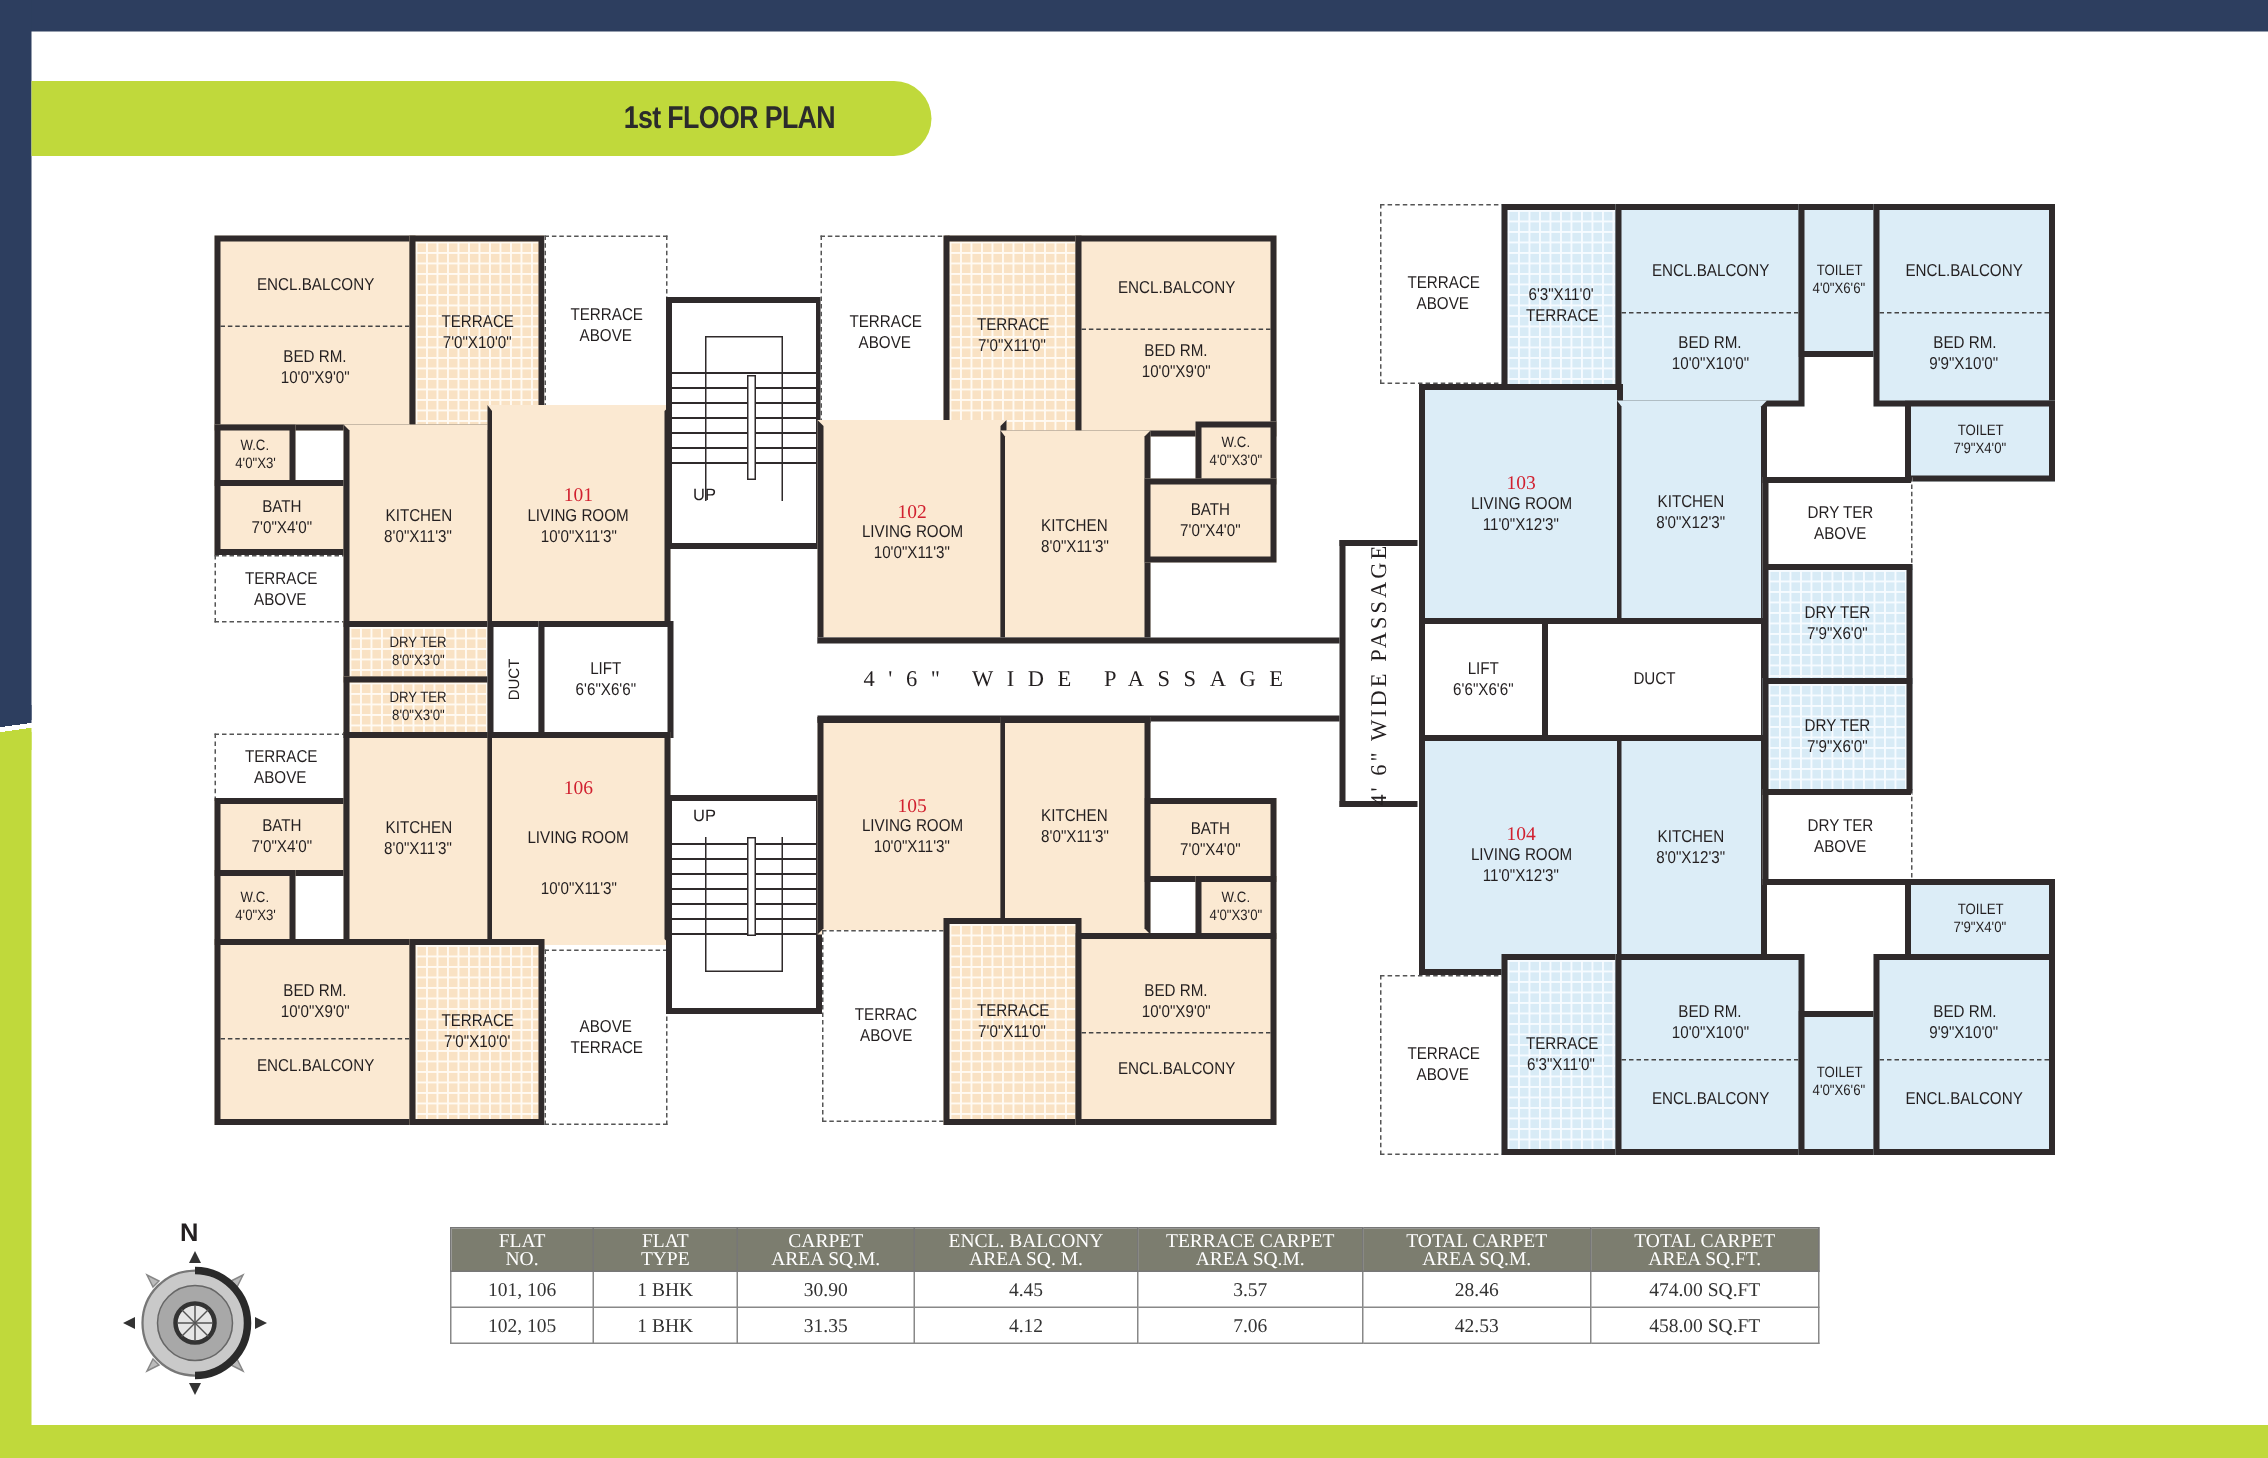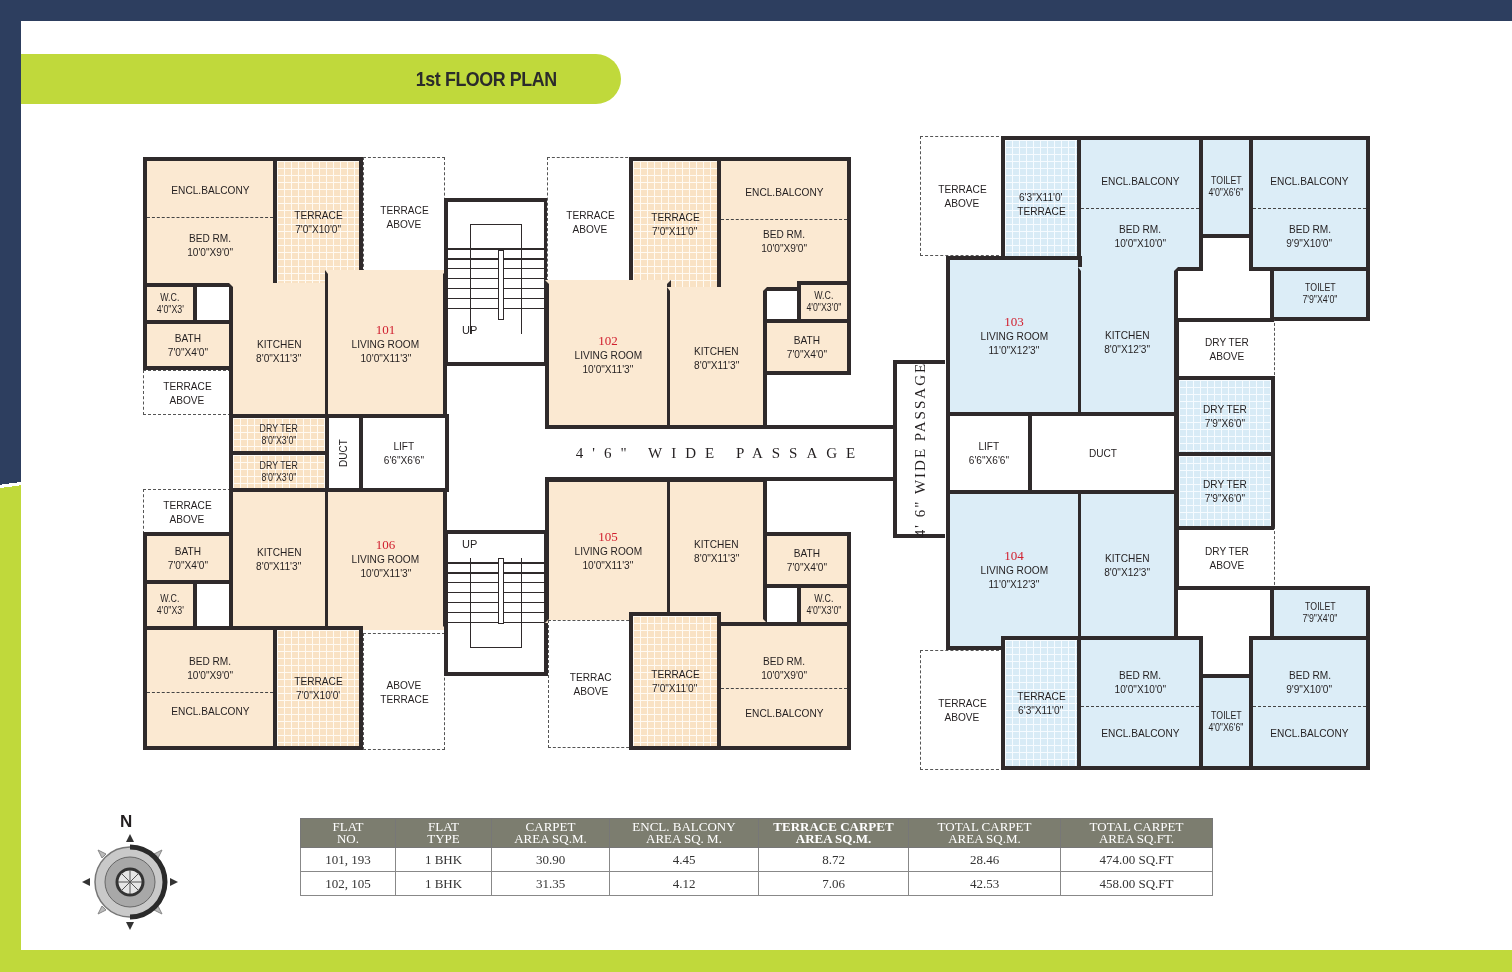--- a/index.html
+++ b/index.html
@@ -132,21 +132,21 @@
     <div class="lbl">7'0"X4'0"</div>
   </div>
   <div class="room cream" style="left:143px;top:580px;width:54px;height:50px;">
     <div class="lbl sm">W.C.</div>
     <div class="lbl sm">4'0"X3'</div>
   </div>
   <div class="room cream" style="left:229px;top:488px;width:100px;height:142px;border-bottom-color:transparent;">
     <div class="lbl">KITCHEN</div>
     <div class="lbl">8'0"X11'3"</div>
   </div>
-  <div class="room cream" style="left:325px;top:488px;width:122px;height:142px;border-bottom-color:transparent;border-left-width:3px;">
+  <div class="room cream" style="left:325px;top:488px;width:122px;height:142px;border-bottom-color:transparent;border-left-width:3px;gap:20px;">
     <div class="flatno">106</div>
     <div class="lbl">LIVING ROOM</div>
     <div class="lbl">10'0"X11'3"</div>
   </div>
   <div class="room cream" style="left:143px;top:626px;width:134px;height:124px;">
     <div style="position:absolute;left:0;right:0;top:62px;border-top:1.5px dashed #444;"></div>
     <div class="lbl" style="position:absolute;top:24px;">BED RM.</div>
     <div class="lbl" style="position:absolute;top:38px;">10'0"X9'0"</div>
     <div class="lbl" style="position:absolute;top:74px;">ENCL.BALCONY</div>
   </div>
@@ -378,41 +378,41 @@
           <div>TYPE</div>
         </th>
       <th style="width:118px;">
           <div>CARPET</div>
           <div>AREA SQ.M.</div>
         </th>
       <th style="width:149px;">
           <div>ENCL. BALCONY</div>
           <div>AREA SQ. M.</div>
         </th>
-      <th style="width:150px;font-weight:bold;">
+      <th style="width:150px;">
           <div>TERRACE CARPET</div>
           <div>AREA SQ.M.</div>
         </th>
       <th style="width:152px;">
           <div>TOTAL CARPET</div>
           <div>AREA SQ.M.</div>
         </th>
       <th style="width:152px;">
           <div>TOTAL CARPET</div>
           <div>AREA SQ.FT.</div>
         </th>
     </tr>
   </thead>
   <tbody>
     <tr>
-      <td>101, 193</td>
+      <td>101, 106</td>
       <td>1 BHK</td>
       <td>30.90</td>
       <td>4.45</td>
-      <td>8.72</td>
+      <td>3.57</td>
       <td>28.46</td>
       <td>474.00 SQ.FT</td>
     </tr>
     <tr>
       <td>102, 105</td>
       <td>1 BHK</td>
       <td>31.35</td>
       <td>4.12</td>
       <td>7.06</td>
       <td>42.53</td>

